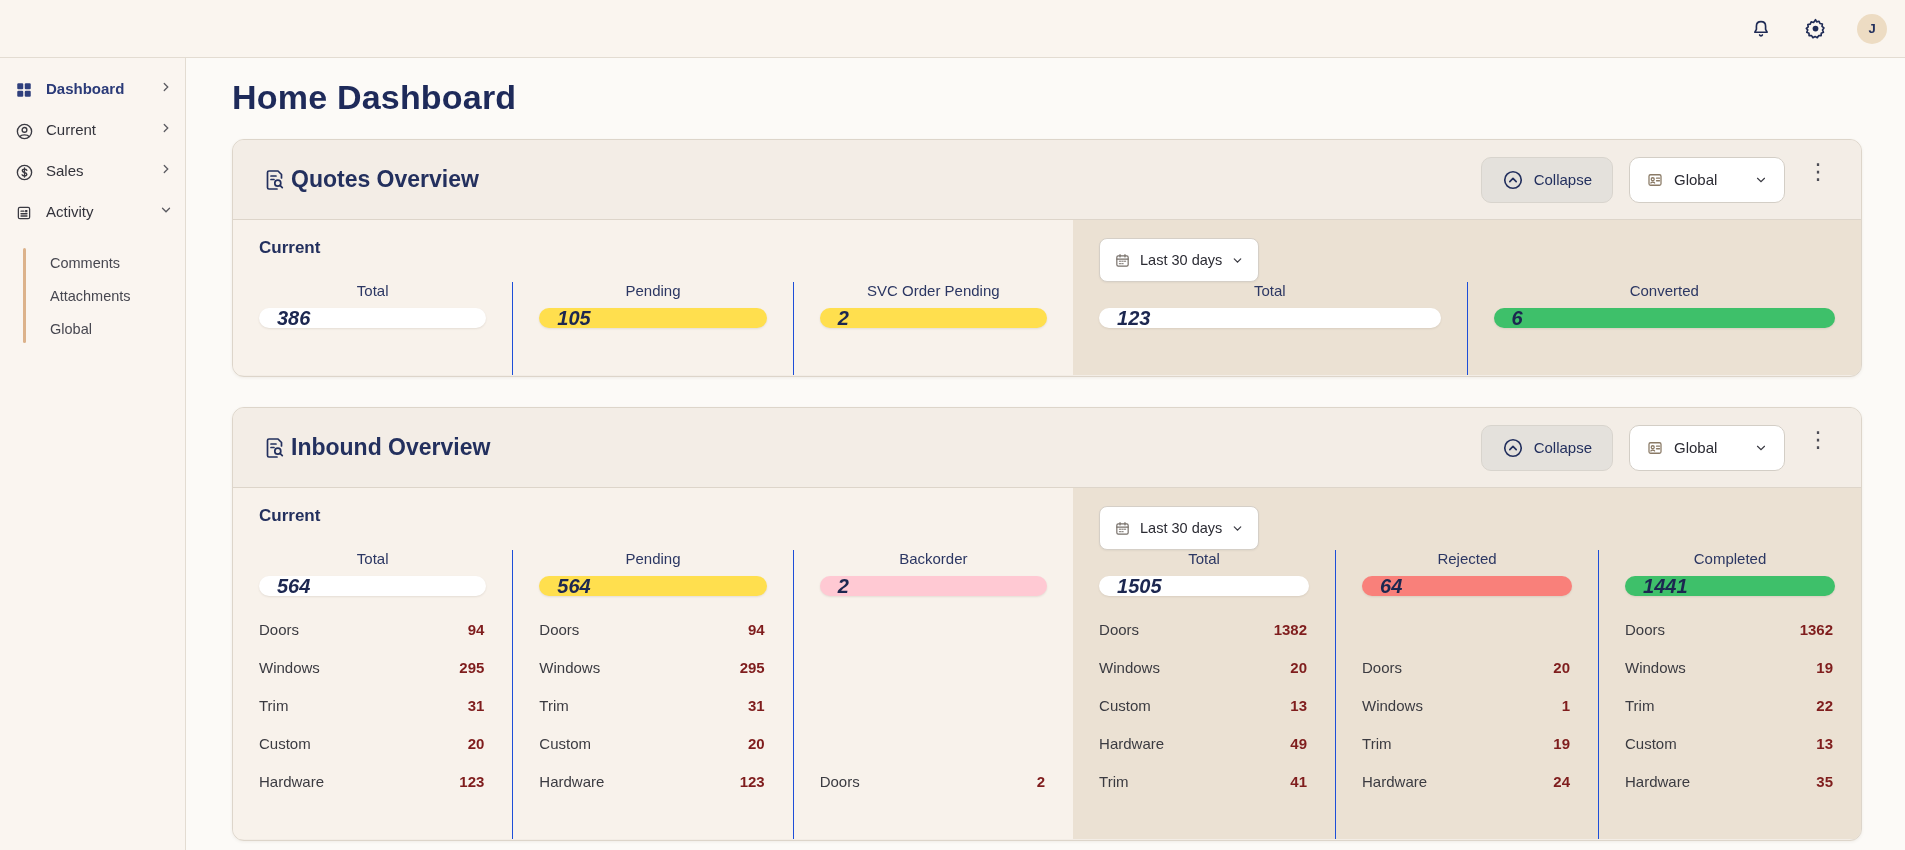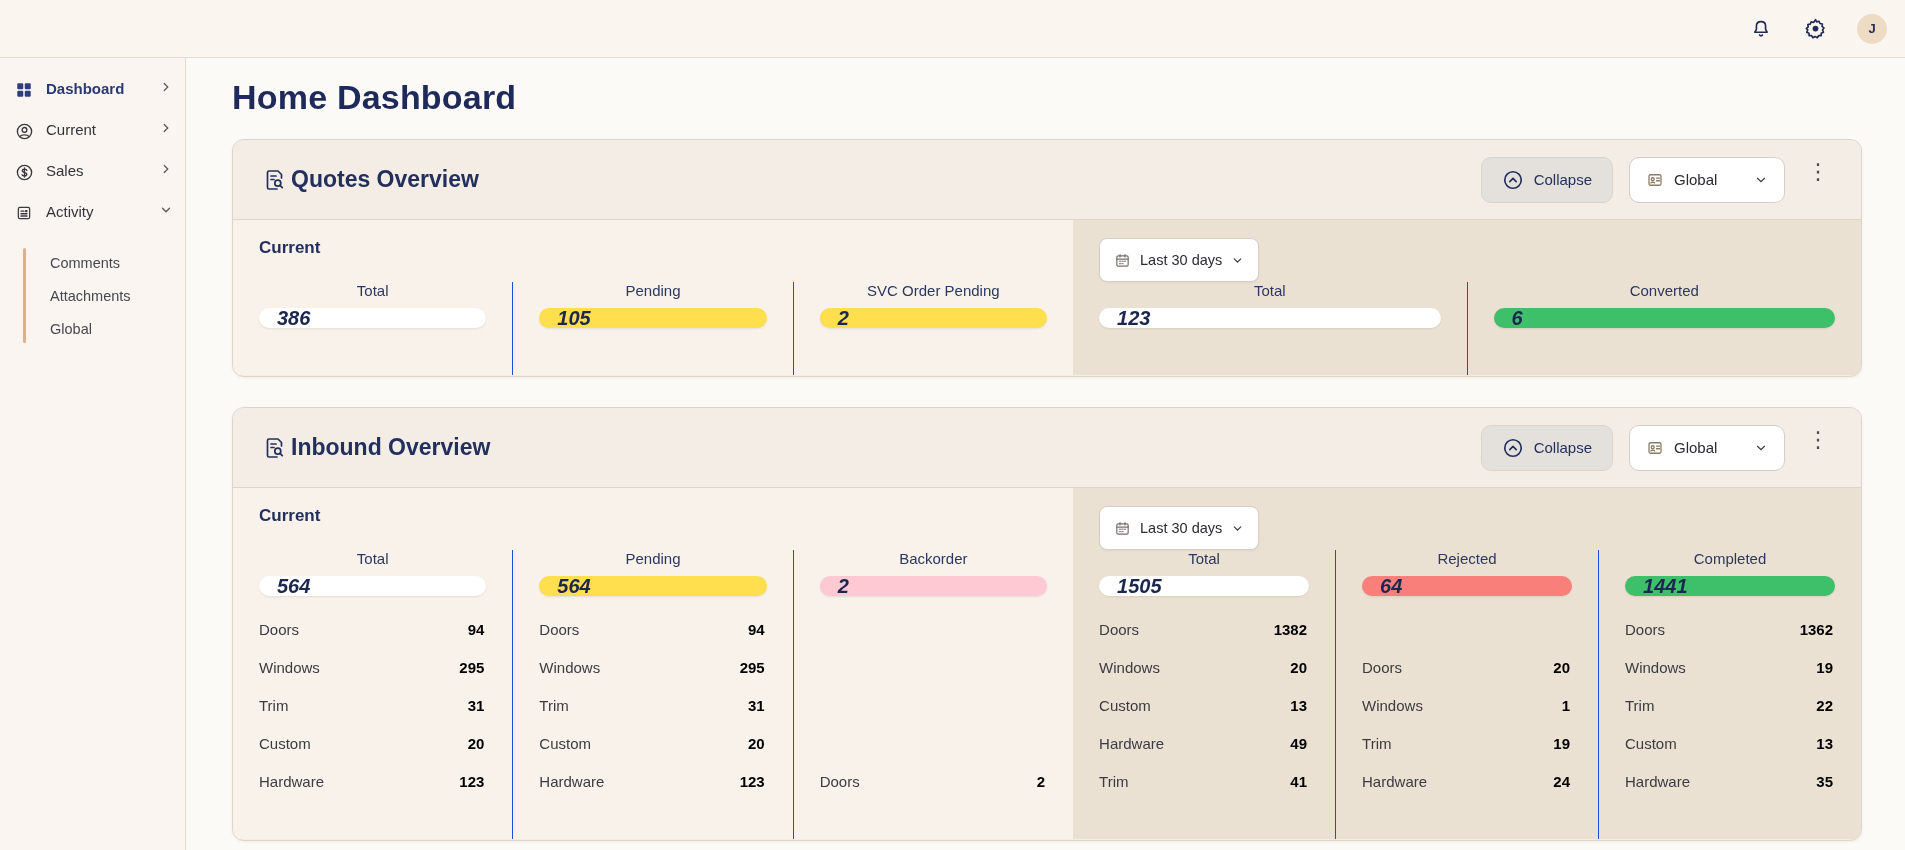--- a/index.html
+++ b/index.html
@@ -75,21 +75,21 @@
   .stat-col { flex:1 1 0; padding:0 26px 0 26px; border-right:1px solid #1d4ed8; min-width:0; }
   .stat-col:last-child { border-right:none; }
   .stat-label { font-size:15px; color:#2c3763; margin-bottom:9px; white-space:nowrap;
     overflow:hidden; text-overflow:ellipsis; }
   .stat-pill { height:20px; border-radius:18px; display:flex; align-items:center;
     padding-left:18px; box-shadow:0 1px 2px rgba(90,75,55,.12);font-style:italic; }
   .stat-value { font-size:20px; font-weight:bold; color:#1c2750; }
   .breakdown { margin-top:14px; display:flex; flex-direction:column; justify-content:flex-end; }
   .bd-row { height:38px; display:flex; align-items:center; justify-content:space-between;
     font-size:15px; color:#3b3b41; padding-right:2px; }
-  .bd-val { font-weight:bold; color:#000000; }
+  .bd-val { font-weight:bold; color:#7f1d1d; }
 
   svg { display:block; }
 </style>
 </head>
 <body>
 
 <div class="topbar">
   <div class="topbar-right">
     <span class="tb-icon">
       <svg width="22" height="22" viewBox="0 0 24 24" fill="none" stroke="#1f2b55" stroke-width="1.8" stroke-linecap="round" stroke-linejoin="round">

